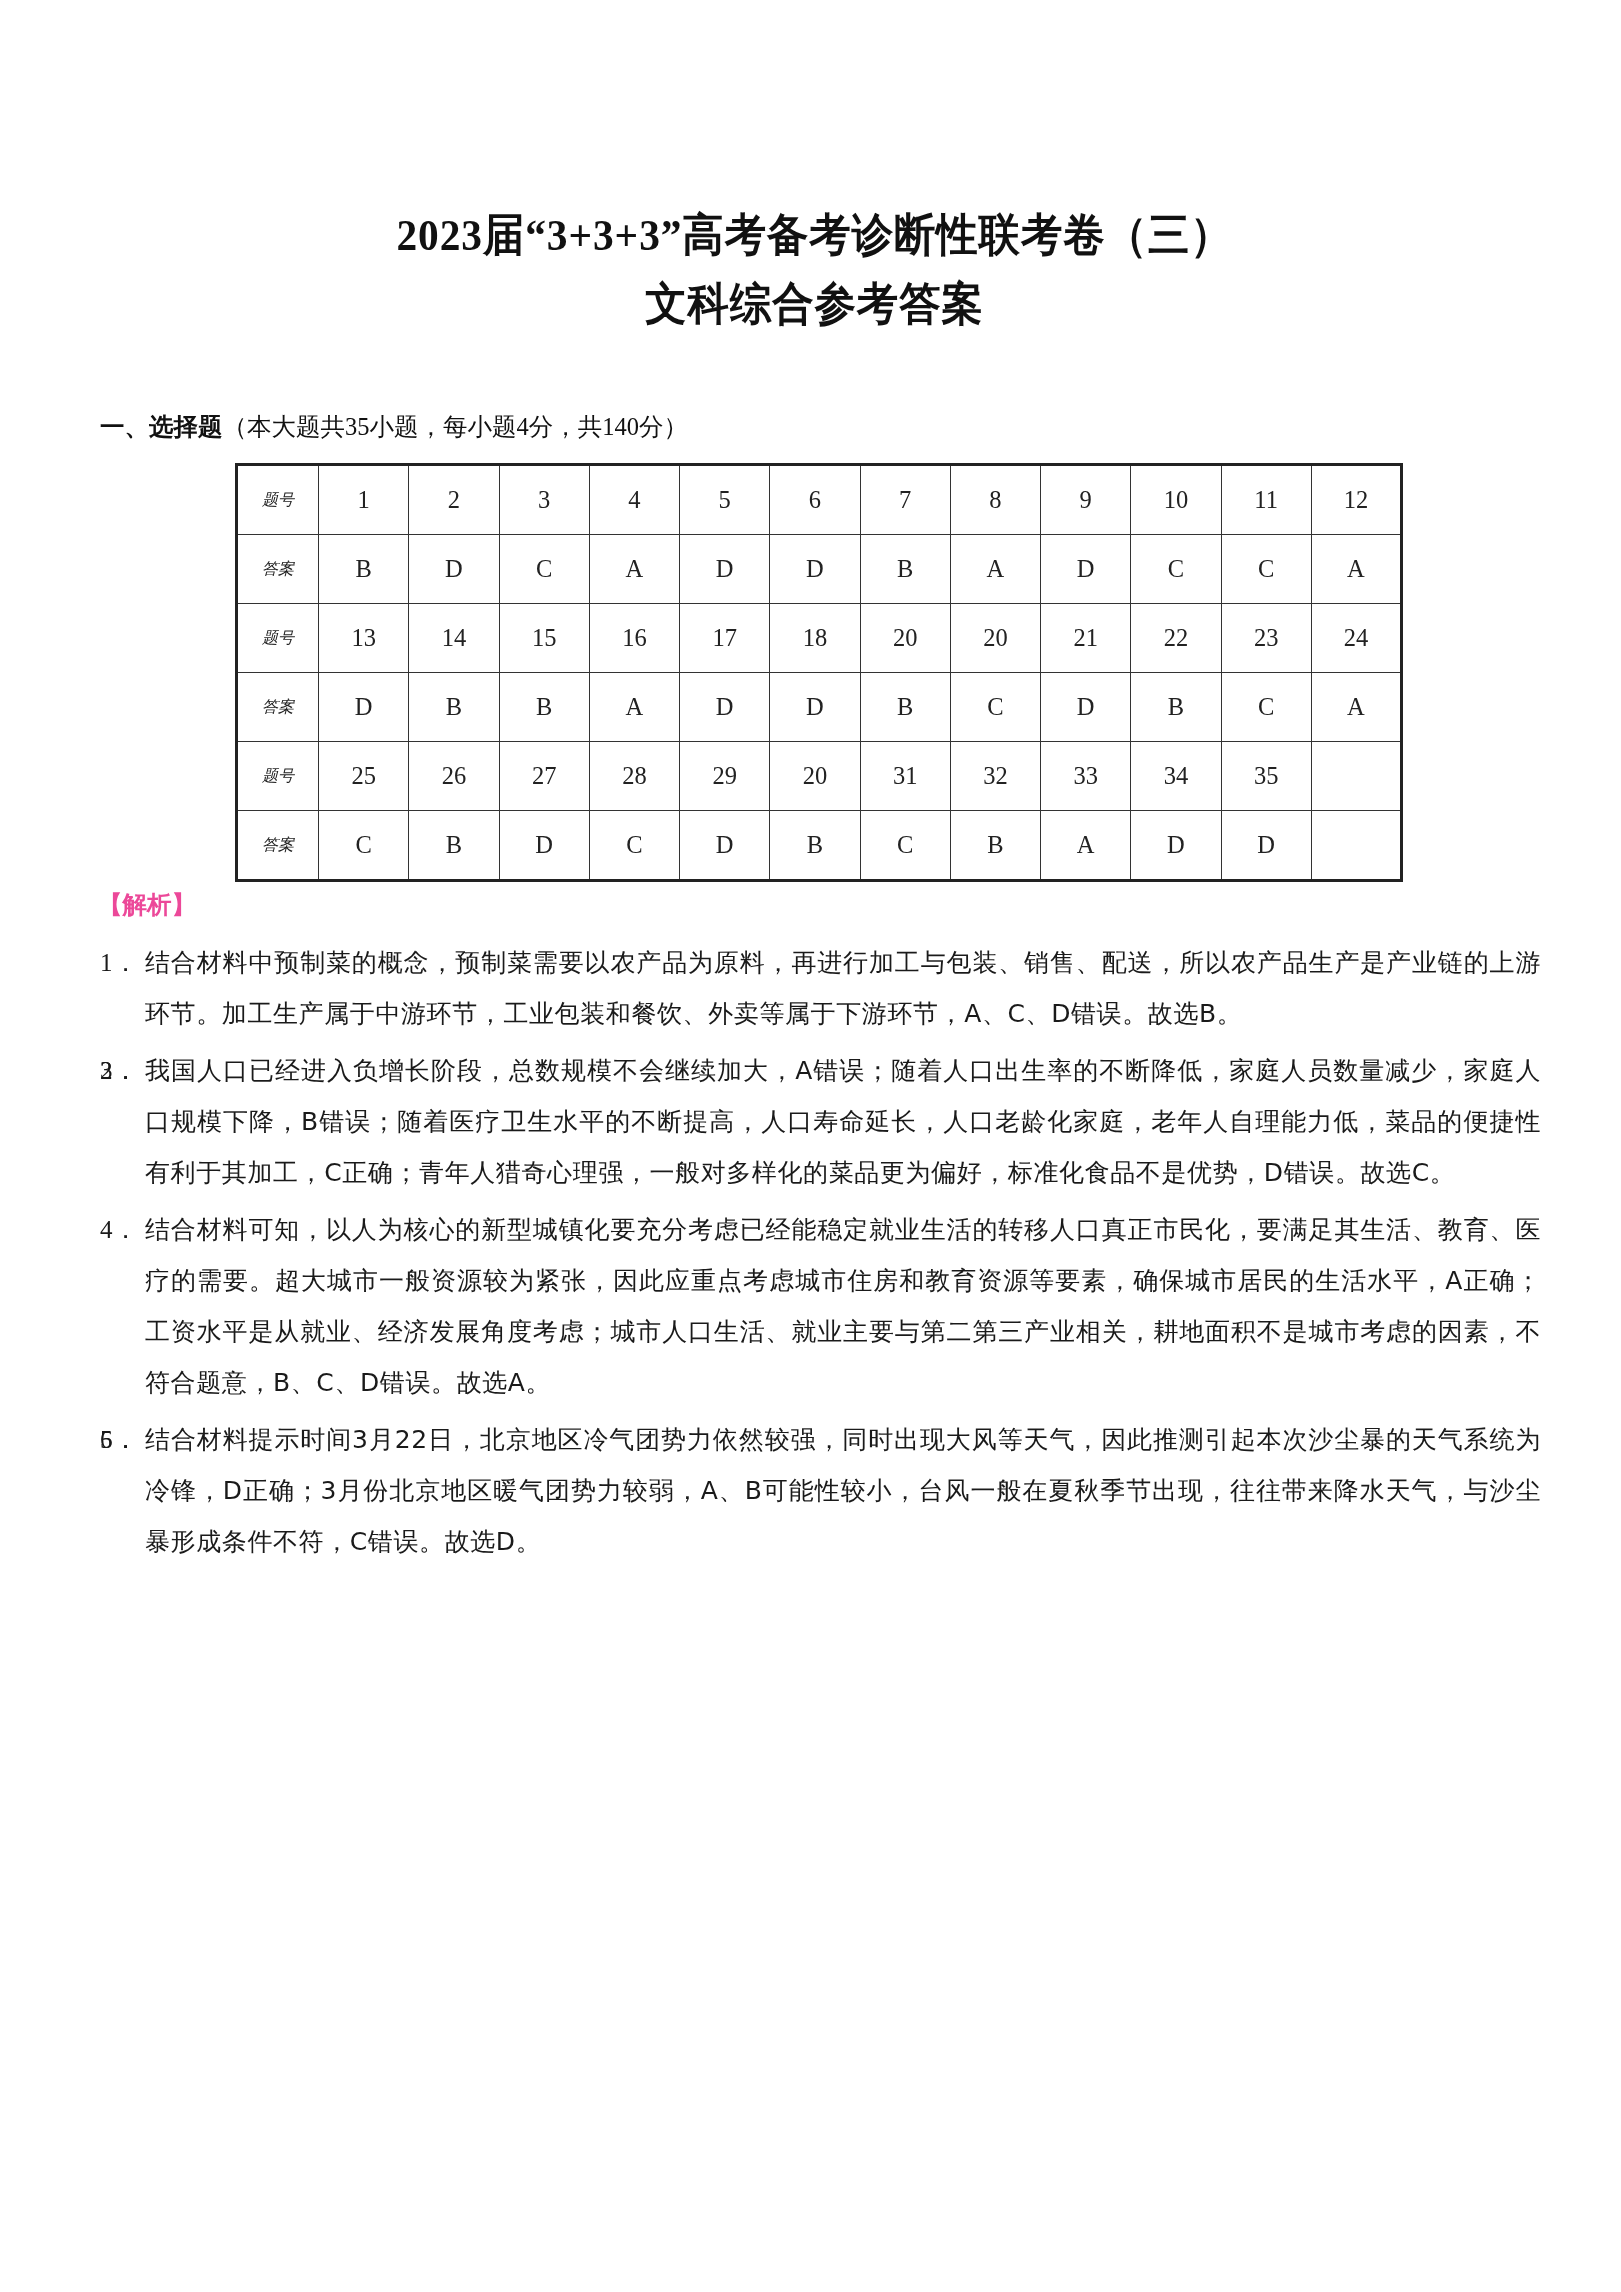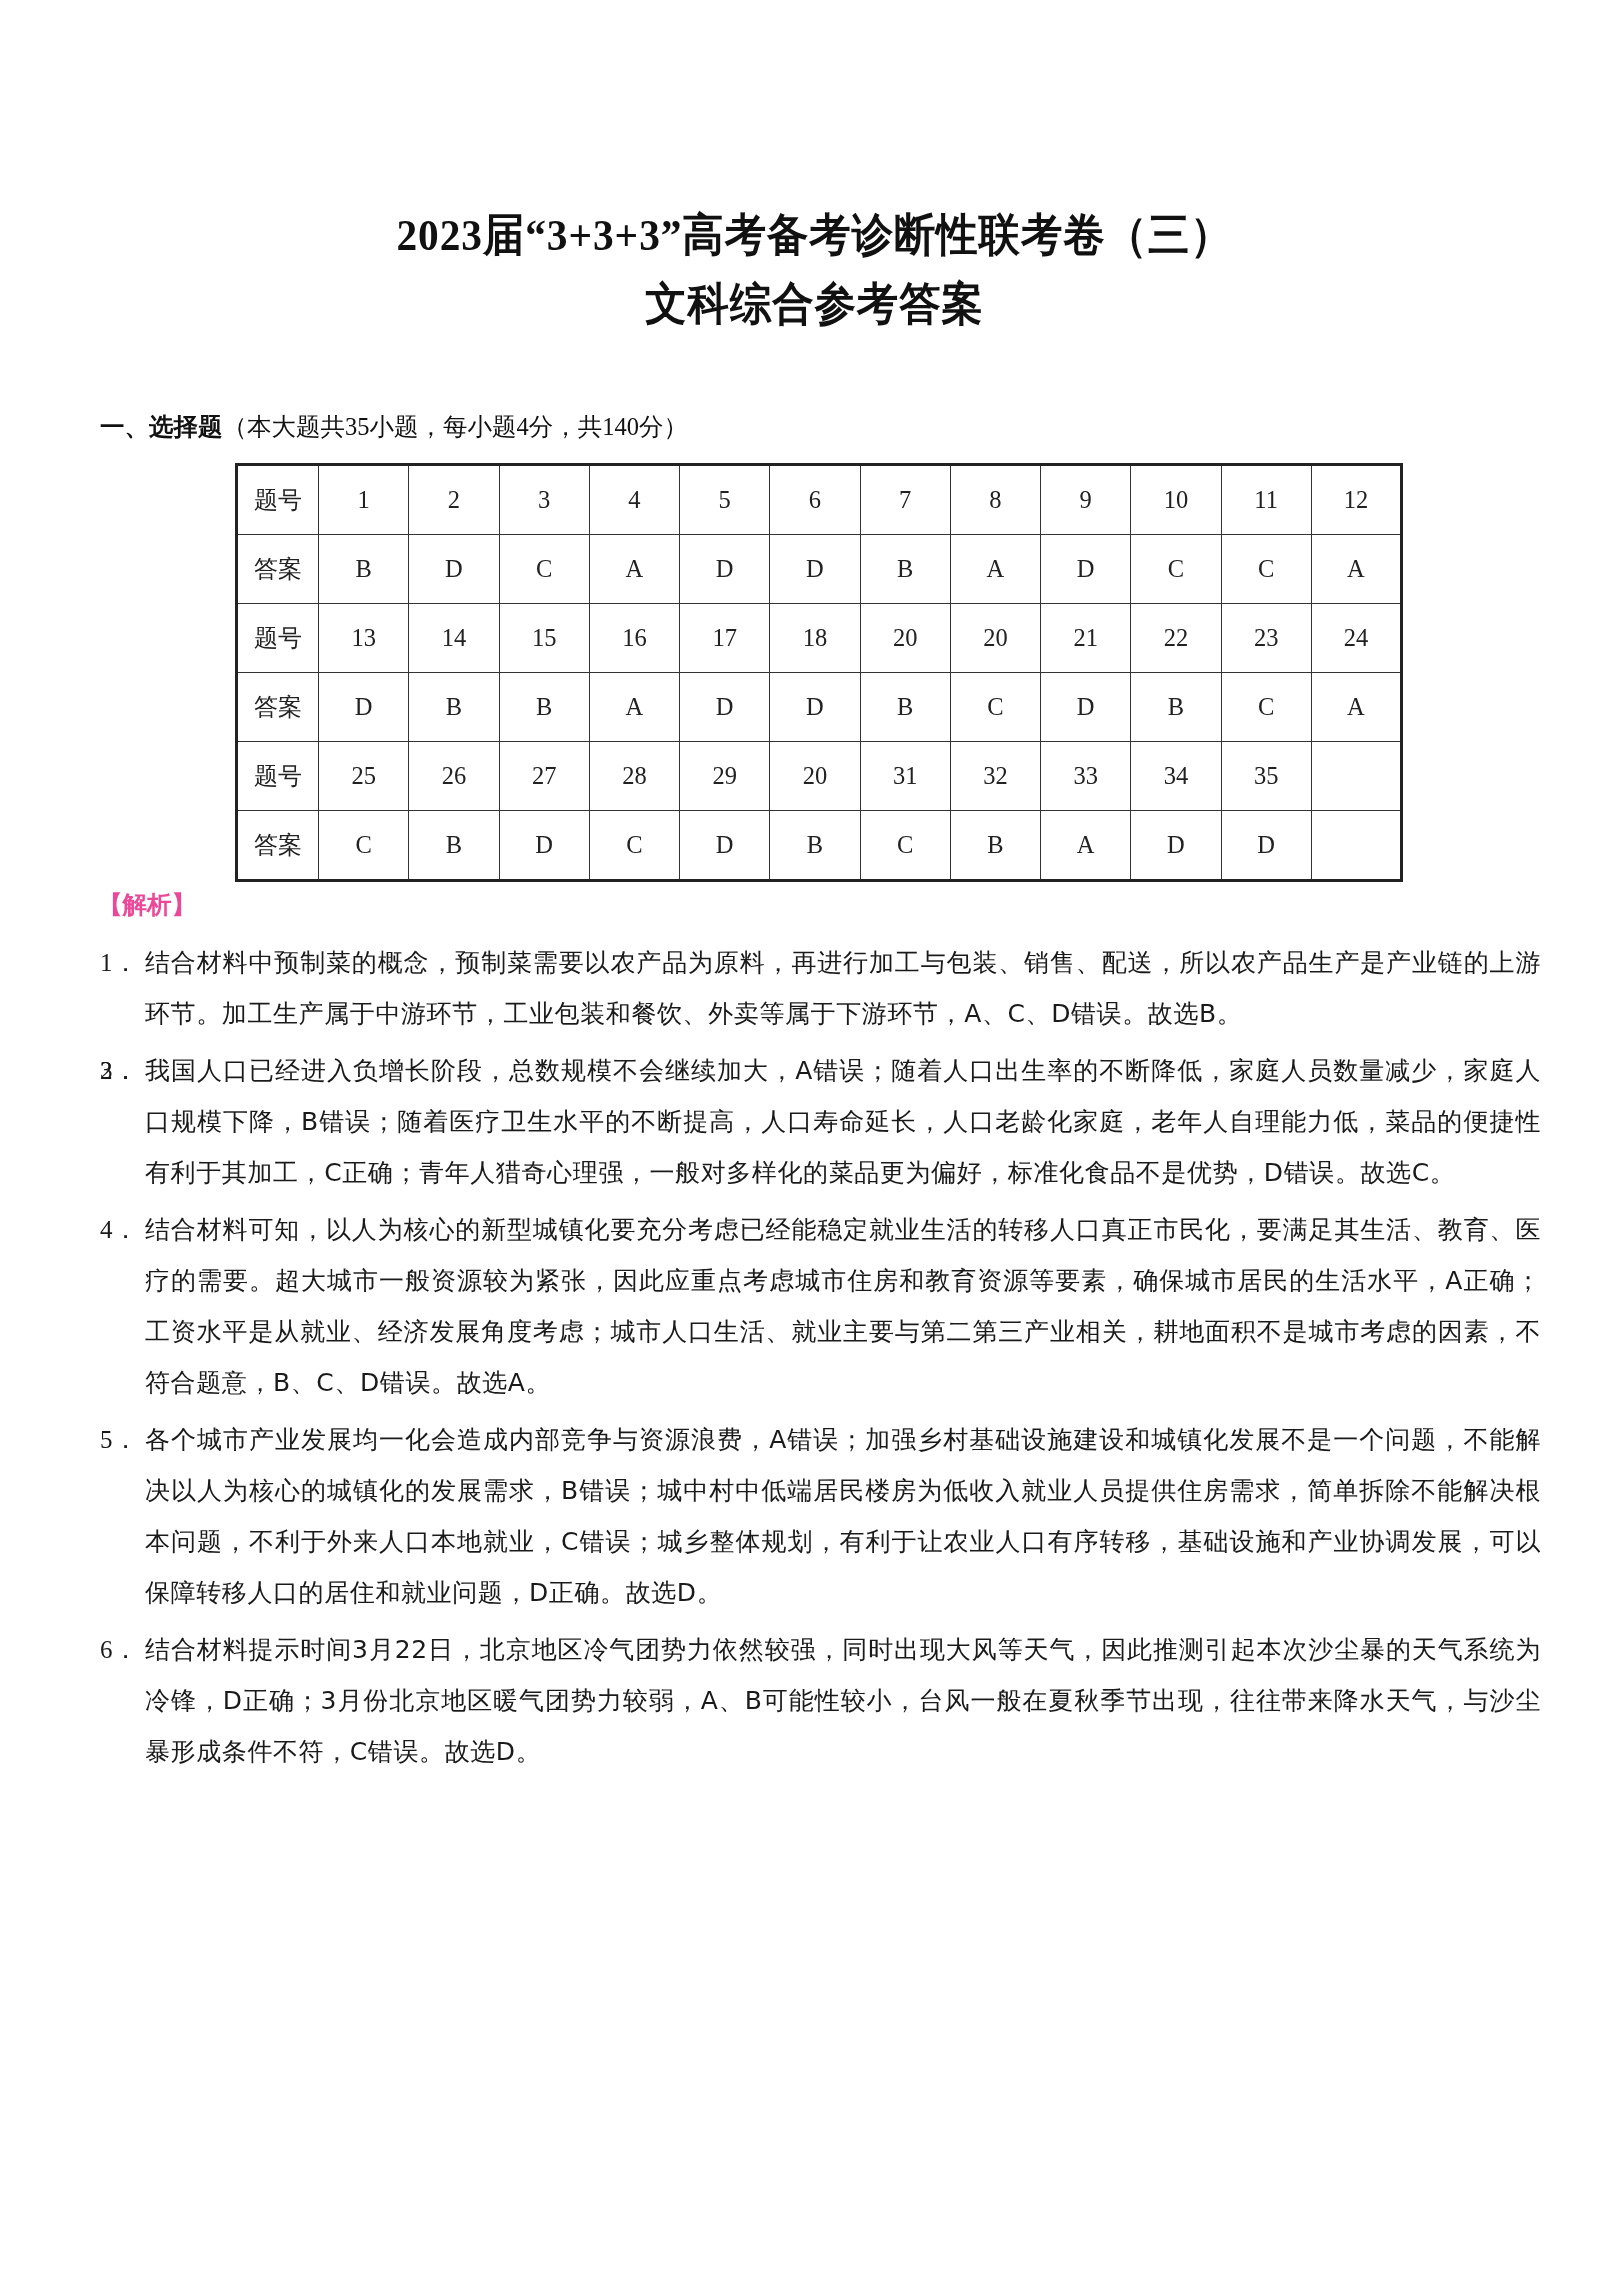--- a/index.html
+++ b/index.html
@@ -69,22 +69,23 @@
       border: 1.5px solid #333;
       text-align: center;
       vertical-align: middle;
       font-size: 24.5px;
       color: #222;
       height: 68px;
       padding: 0;
     }
     table.answer-table td.row-label {
       font-family: "DejaVu Sans", "Liberation Sans", sans-serif;
-      font-size: 24px;
+      font-size: 16px;
       width: 80px;
+      font-style: italic;
     }
     .analysis-heading {
       position: absolute;
       left: 94px;
       top: 888px;
       font-size: 24.5px;
       line-height: 33px;
       font-weight: bold;
       font-family: "DejaVu Sans", "Liberation Sans", sans-serif;
       color: #ec4899;
@@ -222,18 +223,18 @@
       </tbody>
   </table>
 
   <div class="analysis-heading">【解析】</div>
 
   <div class="explanations" id="explanations">
       <div class="expl-item"><span class="expl-num">1．</span><span>结合材料中预制菜的概念，预制菜需要以农产品为原料，再进行加工与包装、销售、配送，所以农产品生产是产业链的上游环节。加工生产属于中游环节，工业包装和餐饮、外卖等属于下游环节，A、C、D错误。故选B。</span></div>
       <div class="expl-item"><span class="expl-num">2．</span></div>
       <div class="expl-item"><span class="expl-num">3．</span><span>我国人口已经进入负增长阶段，总数规模不会继续加大，A错误；随着人口出生率的不断降低，家庭人员数量减少，家庭人口规模下降，B错误；随着医疗卫生水平的不断提高，人口寿命延长，人口老龄化家庭，老年人自理能力低，菜品的便捷性有利于其加工，C正确；青年人猎奇心理强，一般对多样化的菜品更为偏好，标准化食品不是优势，D错误。故选C。</span></div>
       <div class="expl-item"><span class="expl-num">4．</span><span>结合材料可知，以人为核心的新型城镇化要充分考虑已经能稳定就业生活的转移人口真正市民化，要满足其生活、教育、医疗的需要。超大城市一般资源较为紧张，因此应重点考虑城市住房和教育资源等要素，确保城市居民的生活水平，A正确；工资水平是从就业、经济发展角度考虑；城市人口生活、就业主要与第二第三产业相关，耕地面积不是城市考虑的因素，不符合题意，B、C、D错误。故选A。</span></div>
-      <div class="expl-item"><span class="expl-num">5．</span><span>各个城市产业发展均一化会造成内部竞争与资源浪费，A错误；加强乡村基础设施建设和城镇化发展不是一个问题，不能解决以人为核心的城镇化的发展需求，B错误；城中村中低端居民楼房为低收入就业人员提供住房需求，简单拆除不能解决根本问题，不利于外来人口本地就业，C错误；城乡整体规划，有利于让农业人口有序转移，基础设施和产业协调发展，可以保障转移人口的居住和就业问题，D正确。故选D。</span></div>
+      <div class="expl-item"><span class="expl-num">5．</span></div>
       <div class="expl-item"><span class="expl-num">6．</span><span>结合材料提示时间3月22日，北京地区冷气团势力依然较强，同时出现大风等天气，因此推测引起本次沙尘暴的天气系统为冷锋，D正确；3月份北京地区暖气团势力较弱，A、B可能性较小，台风一般在夏秋季节出现，往往带来降水天气，与沙尘暴形成条件不符，C错误。故选D。</span></div>
     </div>
 
 </div>
 
 
 </body></html>

